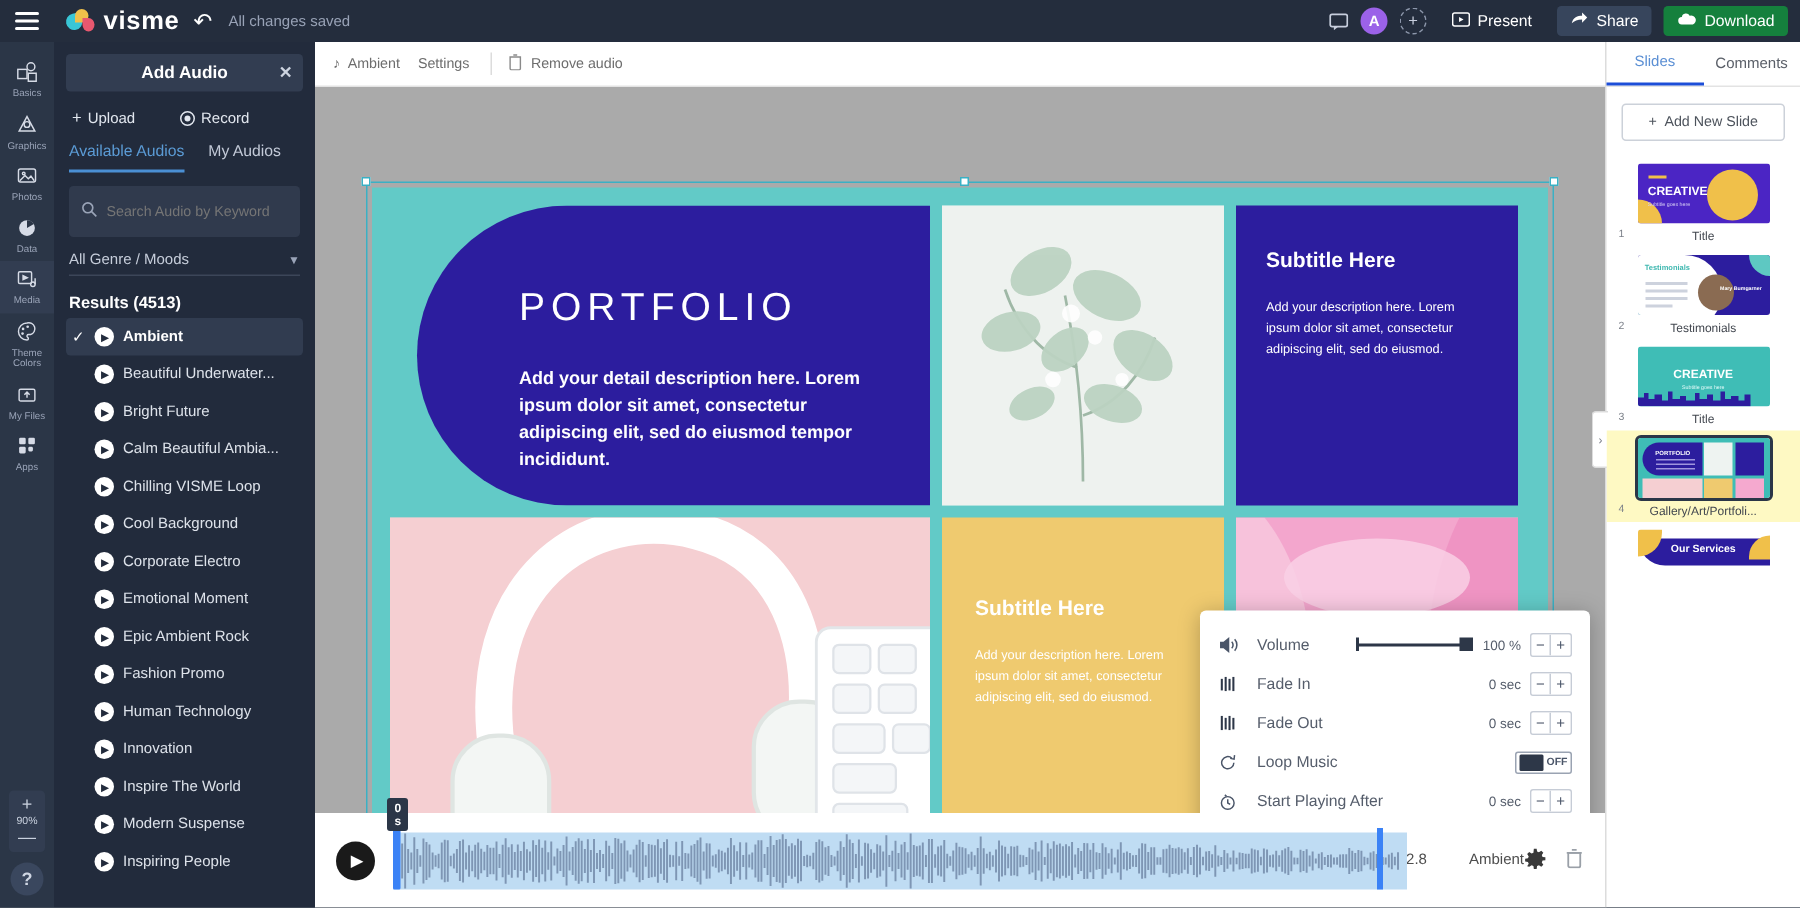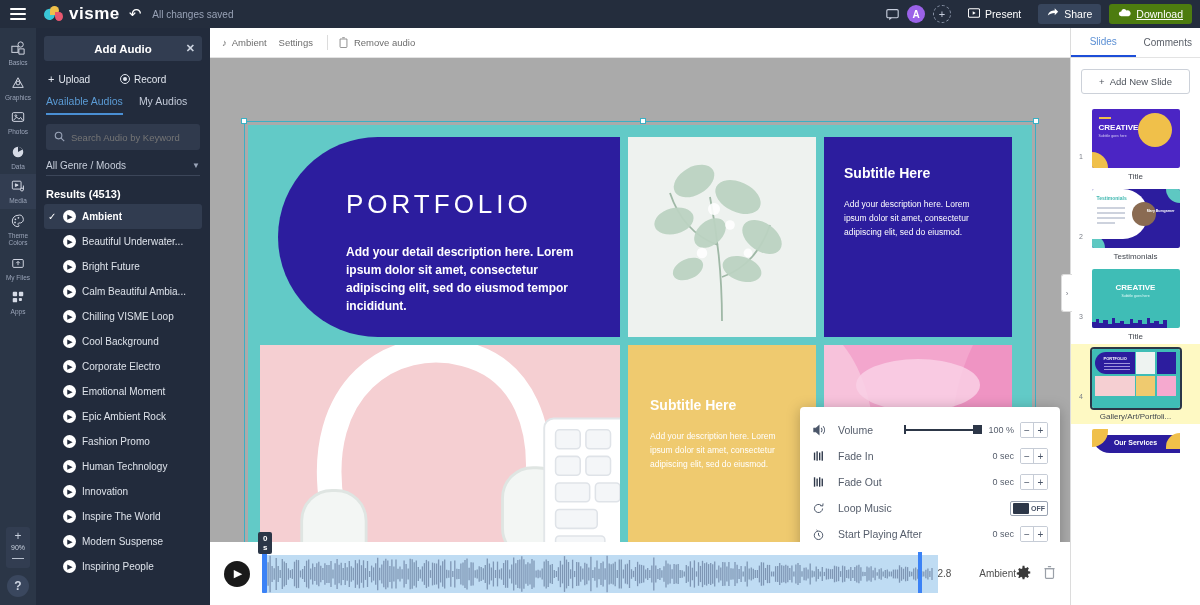--- a/index.html
+++ b/index.html
@@ -41,21 +41,21 @@
     color: #fff; font-size: 10px; display: flex; align-items: center;
     justify-content: center; font-weight: bold; }
   .avatar-add { width: 18px; height: 18px; border-radius: 50%;
     border: 1px dashed #8d97ab; color: #c7cedd; font-size: 11px;
     display: flex; align-items: center; justify-content: center; }
   .tb-btn { display: flex; align-items: center; gap: 5px; height: 20px;
     padding: 0 9px; border-radius: 3px; font-size: 10.5px; color: #fff;
     cursor: pointer; }
   .tb-btn.present { background: transparent; }
   .tb-btn.share { background: #37455c; }
-  .tb-btn.download { background: #4d7c0f; text-decoration: underline; }
+  .tb-btn.download { background: #15803d; }
 
   
   .rail { position: absolute; left: 0; top: 28px; width: 36px; height: 577px;
     background: #2b3647; display: flex; flex-direction: column; align-items: center;
     padding-top: 8px; }
   .rail-item { width: 36px; padding: 5px 0 4px; display: flex; flex-direction: column;
     align-items: center; gap: 1px; cursor: pointer; }
   .rail-item.active { background: #323d51; }
   .rail-ico { color: #d6dbe6; font-size: 13px; line-height: 14px; display:block; }
   .rail-lbl { color: #9aa4b8; font-size: 6.5px; text-align: center; line-height: 7.5px; }
@@ -80,21 +80,21 @@
   .panel-actions { display: flex; gap: 0; padding: 12px 12px 0; }
   .pa { display: flex; align-items: center; gap: 4px; color: #e2e7ef; font-size: 10px;
     cursor: pointer; width: 72px; }
   .pa .glyph { font-size: 11px; }
   .radio-dot { width: 10px; height: 10px; border-radius: 50%; border: 1.5px solid #e2e7ef;
     display: flex; align-items: center; justify-content: center; }
   .radio-dot i { width: 4px; height: 4px; border-radius: 50%; background: #e2e7ef; display:block; }
   .tabs { display: flex; gap: 16px; padding: 10px 10px 0; position: relative; }
   .tab { font-size: 10.5px; color: #c3cad8; cursor: pointer; padding-bottom: 6px; }
   .tab.active { color: #5b9bd5; border-bottom: 2px solid #4a8fd4; }
-  .search { margin: 9px 10px 0; height: 26px; background: #303a4d; border-radius: 3px;
+  .search { margin: 9px 10px 0; height: 34px; background: #303a4d; border-radius: 3px;
     display: flex; align-items: center; gap: 6px; padding: 0 8px; }
   .search .mag { color: #9aa4b8; font-size: 11px; }
   .search input { background: transparent; border: 0; outline: 0; color: #aeb6c6;
     font-size: 9.5px; font-family: inherit; width: 120px; }
   .genre { margin: 10px 10px 0; padding-bottom: 4px; border-bottom: 1px solid #3c4659;
     display: flex; align-items: center; justify-content: space-between;
     color: #c6cdda; font-size: 10px; cursor: pointer; }
   .genre .chev { font-size: 8px; color: #9aa4b8; }
   .results { color: #fff; font-size: 11px; font-weight: bold; margin: 12px 0 4px 10px; }
   .audio-list { padding: 0 8px; }
@@ -209,21 +209,21 @@
     font-size: 10px; color: #5a5f68; cursor: pointer; }
   .sp-tab.active { color: #5b8fd4; border-bottom: 2px solid #1d4ed8; }
   .add-slide { margin: 11px 10px 0; height: 25px; border: 1px solid #ccd1d9;
     border-radius: 3px; display: flex; align-items: center; justify-content: center;
     gap: 5px; font-size: 9.5px; color: #4d535c; cursor: pointer; }
   .thumb-list { padding: 10px 0 0; height: 498px; overflow: hidden; }
   .thumb-row { display: flex; flex-direction: column; align-items: center;
     padding: 5px 0 3px; position: relative; cursor: pointer; }
   .thumb-row.active { background: #fef9c3; }
   .thumb-num { position: absolute; left: 8px; top: 49px; font-size: 7px; color: #7a7f88; }
-  .thumb { width: 88px; height: 59px; border-radius: 2px; overflow: hidden;
+  .thumb { width: 88px; height: 40px; border-radius: 2px; overflow: hidden;
     position: relative; }
   .thumb.sel { outline: 2px solid #2b3647; }
   .thumb-cap { font-size: 8px; color: #42474f; margin-top: 4px; max-width: 100px;
     white-space: nowrap; overflow: hidden; }
   .sp-foot { position: absolute; left: 0; bottom: 0; width: 129px; height: 26px;
     background: #fff; border-top: 1px solid #e3e3e3; display: flex;
     align-items: center; justify-content: center; gap: 6px; }
   .foot-btn { display: flex; align-items: center; gap: 4px; font-size: 9px;
     color: #a3a8b1; padding: 3px 8px; border-radius: 3px; cursor: pointer; }
   .foot-btn.active { background: #eceff3; color: #3c424b; }

